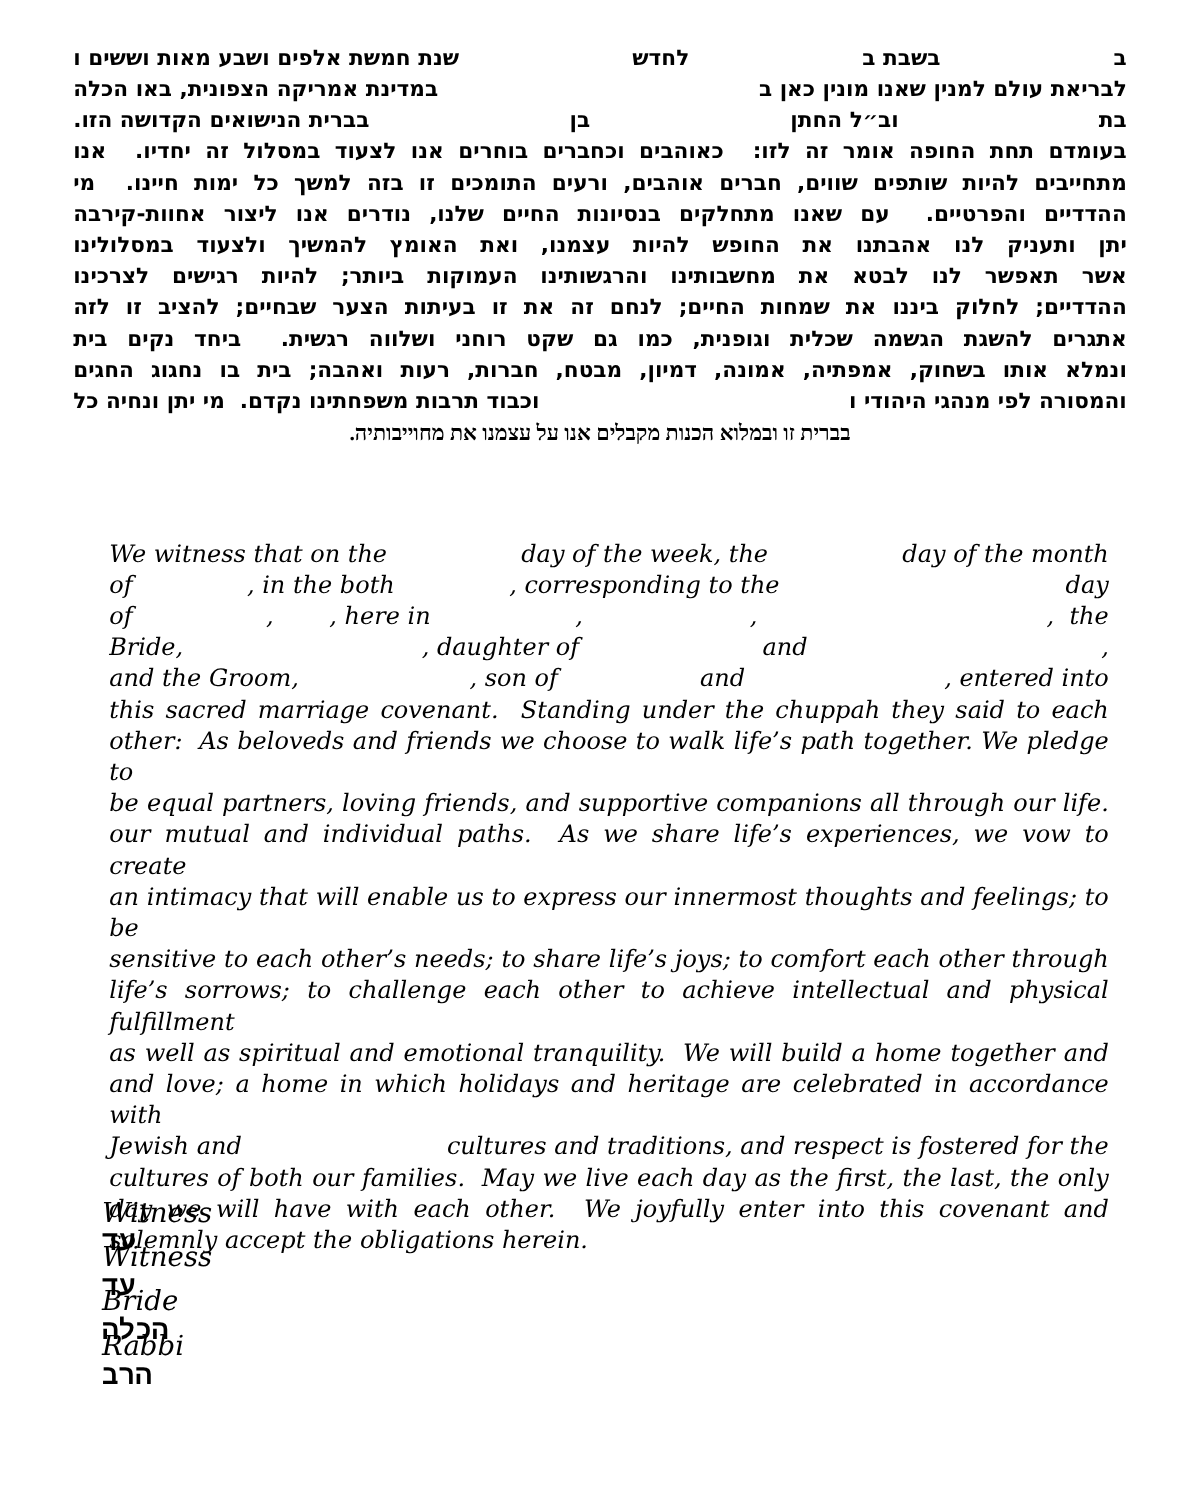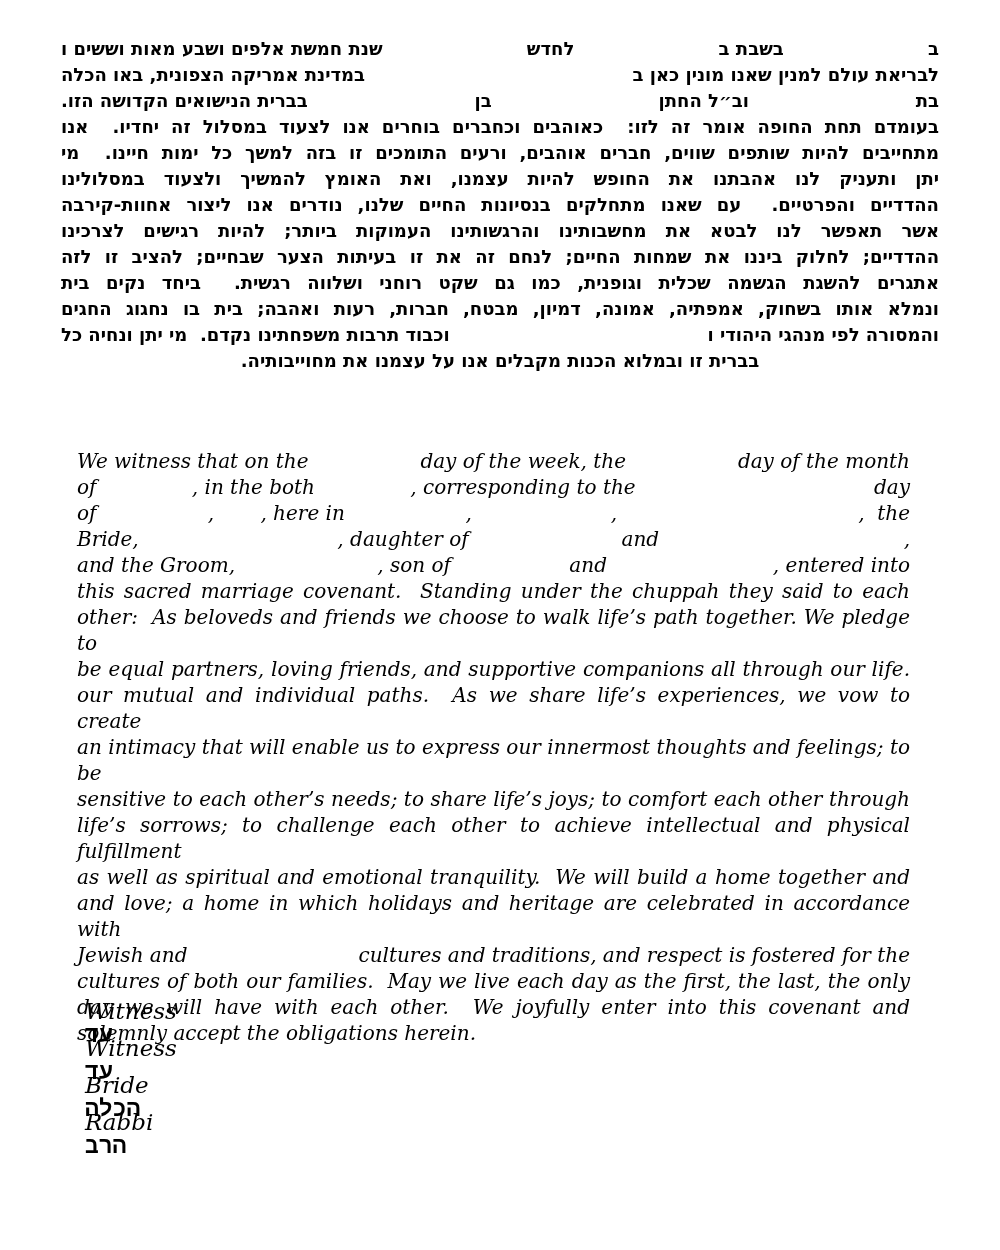--- a/index.html
+++ b/index.html
@@ -9,30 +9,30 @@
   }
   
   .hebrew {
     position:absolute; top:36px; left:61px; width:878px;
     direction:rtl;
     font-family:"DejaVu Sans", sans-serif;
     font-weight:700; font-size:18px; line-height:26px;
   }
   
   .english {
-    position:absolute; top:448px; left:77px; width:833px;
+    position:absolute; top:448px; left:91px; width:833px;
     font-family:"DejaVu Serif", serif;
     font-style:italic; font-size:20px; line-height:26px;
   }
   
   .fline { display:flex; align-items:baseline; }
   .fline span { white-space:nowrap;text-align:center; }
   .blank { min-width:22px; height:1px; }
   .jline { text-align:justify; text-align-last:justify; }
-  .cline { text-align:center; }
+  .cline { text-align:center;font-family:Liberation Serif, serif; }
   .lline { text-align:left; }
   
   .signatures { position:absolute; top:1000px; left:85px; width:458px; }
   .sig-row { display:flex; align-items:flex-start; height:37px;flex-direction:column; }
   .sig-en { font-family:"DejaVu Serif", serif; font-style:italic; font-size:23px; line-height:1; white-space:nowrap; }
   .sig-line { flex:1 1 auto; height:1px; border-bottom:2px solid #161616; transform:translateY(2px); }
   .sig-he { font-family:Liberation Mono, monospace; font-weight:700; font-size:23px; line-height:1; direction:rtl; white-space:nowrap; }
 </style>
 </head>
 <body>
@@ -57,22 +57,22 @@
         <span>בת</span>
         <div class="blank" style="flex-grow: 1;"></div>
         <span>וב״ל החתן</span>
         <div class="blank" style="flex-grow: 1;"></div>
         <span>בן</span>
         <div class="blank" style="flex-grow: 1;"></div>
         <span>בברית הנישואים הקדושה הזו.</span>
       </div>
       <div class="jline">בעומדם תחת החופה אומר זה לזו:&nbsp; כאוהבים וכחברים בוחרים אנו לצעוד במסלול זה יחדיו.&nbsp; אנו</div>
       <div class="jline">מתחייבים להיות שותפים שווים, חברים אוהבים, ורעים התומכים זו בזה למשך כל ימות חיינו.&nbsp; מי</div>
+      <div class="jline">ההדדיים והפרטיים.&nbsp; עם שאנו מתחלקים בנסיונות החיים שלנו, נודרים אנו ליצור אחוות-קירבה</div>
       <div class="jline">יתן ותעניק לנו אהבתנו את החופש להיות עצמנו, ואת האומץ להמשיך ולצעוד במסלולינו</div>
-      <div class="jline">ההדדיים והפרטיים.&nbsp; עם שאנו מתחלקים בנסיונות החיים שלנו, נודרים אנו ליצור אחוות-קירבה</div>
       <div class="jline">אשר תאפשר לנו לבטא את מחשבותינו והרגשותינו העמוקות ביותר; להיות רגישים לצרכינו</div>
       <div class="jline">ההדדיים; לחלוק ביננו את שמחות החיים; לנחם זה את זו בעיתות הצער שבחיים; להציב זו לזה</div>
       <div class="jline">אתגרים להשגת הגשמה שכלית וגופנית, כמו גם שקט רוחני ושלווה רגשית.&nbsp; ביחד נקים בית</div>
       <div class="jline">ונמלא אותו בשחוק, אמפתיה, אמונה, דמיון, מבטח, חברות, רעות ואהבה; בית בו נחגוג החגים</div>
       <div class="fline">
         <span>והמסורה לפי מנהגי היהודי ו</span>
         <div class="blank" style="flex-grow: 1;"></div>
         <span>וכבוד תרבות משפחתינו נקדם.&nbsp; מי יתן ונחיה כל</span>
       </div>
       <div class="cline">בברית זו ובמלוא הכנות מקבלים אנו על עצמנו את מחוייבותיה.</div>

